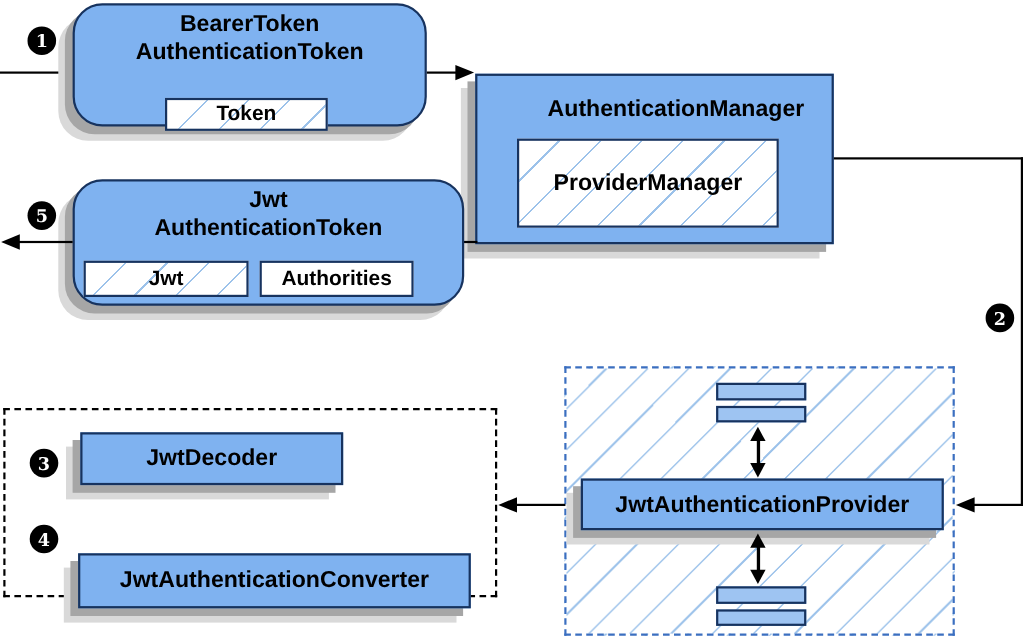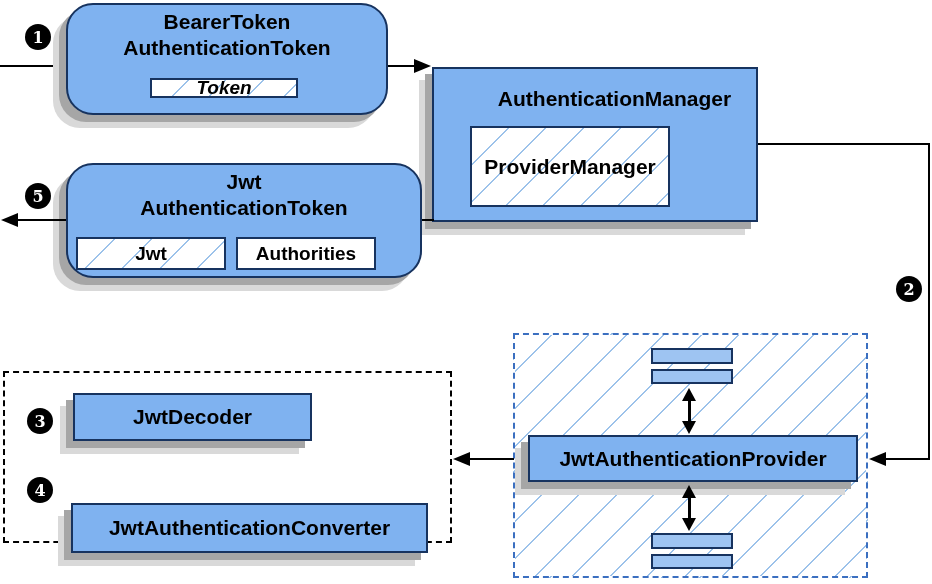--- a/index.html
+++ b/index.html
@@ -67,31 +67,31 @@
   <div class="line" style="left:0;top:65px;width:66px;height:2px;"></div>
   <div class="badge" style="left:25px;top:24px;">
     <span>1</span>
   </div>
 
   <div class="box rounded" style="left:66px;top:3px;width:322px;height:112px;">
     <div class="title" style="margin-top:4px;">
       <div>BearerToken</div>
       <div>AuthenticationToken</div>
     </div>
-    <div class="inner hatch" style="left:82px;top:73px;width:148px;height:20px;font-style:italic;">
+    <div class="inner hatch" style="left:82px;top:84px;width:148px;height:30px;">
       <span>Token</span>
     </div>
   </div>
 
   <div class="line" style="left:388px;top:65px;width:28px;height:2px;"></div>
   <div class="tri right" style="left:414px;top:59px;"></div>
 
   <div class="box" style="left:432px;top:67px;width:326px;height:155px;padding-left:39px;">
     <div class="title" style="margin-top:17px;">AuthenticationManager</div>
-    <div class="inner hatch" style="left:36px;top:57px;width:200px;height:81px;font-size:21px;">
+    <div class="inner hatch" style="left:36px;top:57px;width:238px;height:81px;font-size:21px;">
       <span>ProviderManager</span>
     </div>
   </div>
 
   <div class="line" style="left:388px;top:219px;width:46px;height:2px;"></div>
 
   <div class="box rounded" style="left:66px;top:163px;width:356px;height:115px;">
     <div class="title" style="margin-top:4px;">
       <div>Jwt</div>
       <div>AuthenticationToken</div>

